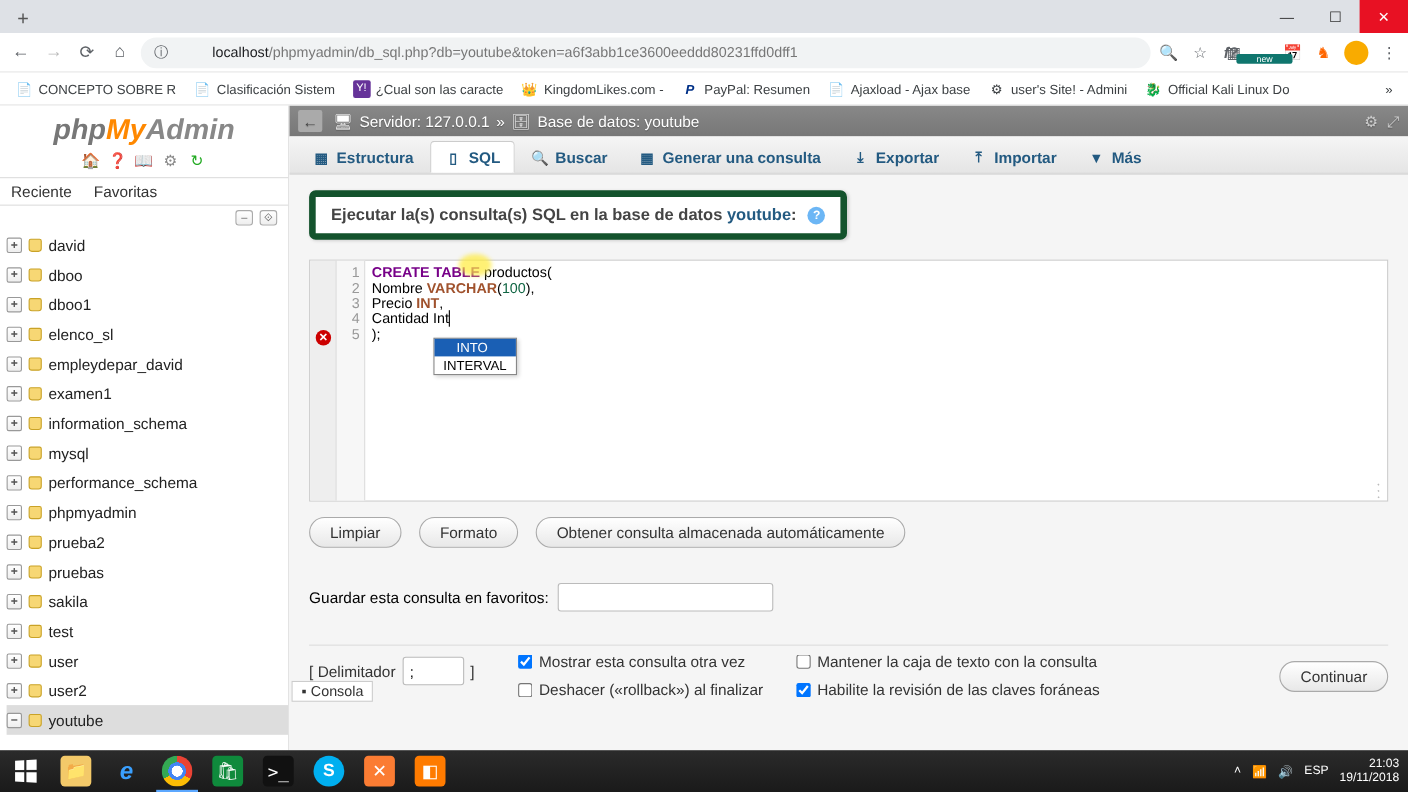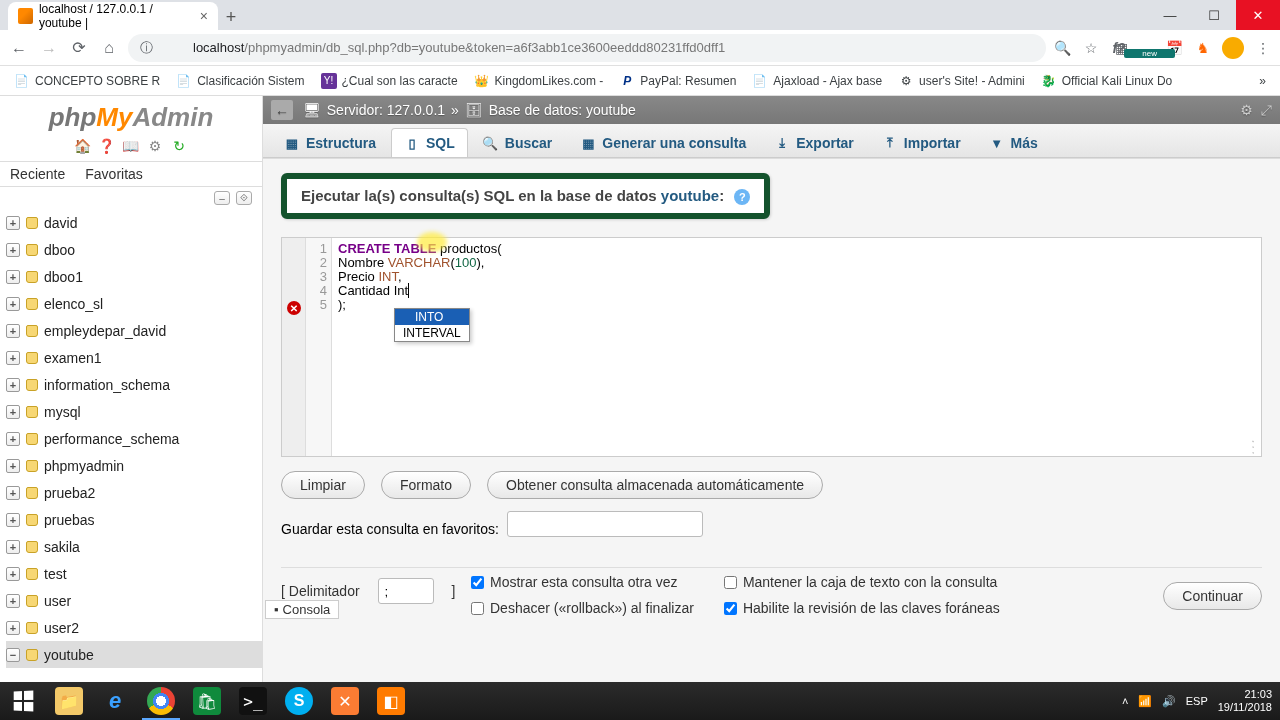--- a/index.html
+++ b/index.html
@@ -72,41 +72,41 @@
 .help { display:inline-flex; width:16px; height:16px; border-radius:50%; background:#6cb6f5; color:#fff; align-items:center; justify-content:center; font-size:11px; margin-left:6px; vertical-align:middle;}
 
 .editor-wrap { margin-top:18px; background:#fff; border:1px solid #ccc; display:flex; font-family:Consolas,monospace; font-size:13px; height:220px; position:relative;}
 .gutter-err { width:24px; background:#eee; border-right:1px solid #ddd; position:relative;}
 .gutter-err .err { position:absolute; left:5px; top:63px; width:14px; height:14px; border-radius:50%; background:#c00; color:#fff; font-size:10px; font-weight:bold; display:flex; align-items:center; justify-content:center;}
 .gutter-ln { width:26px; background:#f7f7f7; border-right:1px solid #ddd; text-align:right; color:#999; padding:4px 4px 0 0; line-height:14px;}
 .gutter-ln div { height:14px; }
 .code { flex:1; padding:4px 6px; line-height:14px; position:relative;}
 .code .row { height:14px; white-space:pre; }
 .kw { color:#708; font-weight:bold; }
-.kw2 { color:#a0522d; }
+.kw2 { color:#a0522d;font-weight:bold; }
 .num { color:#164; }
 .highl { position:absolute; top:-6px; left:85px; width:30px; height:20px; background:rgba(255,235,59,.7); border-radius:50%; filter:blur(2px);}
 .cursor { border-right:1px solid #000; animation:blink 1s steps(1) infinite; }
 @keyframes blink { 50% { border-color:transparent; } }
 .autocomplete { position:absolute; top:70px; left:62px; border:1px solid #888; background:#fff; font-size:12px; box-shadow:2px 2px 4px rgba(0,0,0,.2); z-index:5;}
 .autocomplete div { padding:1px 8px; }
 .autocomplete .sel { background:#1a5fb4; color:#fff;padding-left:20px; }
 .resize { position:absolute; right:2px; bottom:2px; color:#bbb; font-size:12px; transform:rotate(-45deg);}
 
 .btn-row { margin-top:14px; display:flex; gap:16px; }
 .btn { background:linear-gradient(#fff,#e8e8e8); border:1px solid #aaa; border-radius:14px; padding:5px 18px; font-size:14px; color:#333; cursor:pointer; }
 
 .opts { margin-top:16px; font-size:14px; color:#333; display:flex; align-items:center; gap:8px;}
 .opts input[type=checkbox]{ width:14px; height:14px; }
 
-.fav-row { margin-top:12px; font-size:14px; display:flex; align-items:flex-end; gap:8px;}
+.fav-row { margin-top:32px; font-size:14px; display:flex; align-items:center; gap:8px;}
 .fav-row input[type=text]{ width:196px; height:26px; border:1px solid #bbb; border-radius:3px; padding:0 6px;}
 
 .bottom-block { margin-top:30px; border-top:1px solid #ddd; padding-top:10px; font-size:14px; color:#333; position:relative;}
-.delim-row { display:flex; align-items:center; gap:18px; flex-wrap:wrap;}
+.delim-row { display:flex; align-items:center; gap:6px; flex-wrap:wrap;}
 .delim-row input.dl { width:56px; height:26px; border:1px solid #bbb; border-radius:3px; padding:0 6px;}
 .check-grid { position:absolute; left:190px; top:6px; display:grid; grid-template-columns:auto auto; column-gap:30px; row-gap:10px; font-size:14px;}
 .check-grid label { display:flex; align-items:center; gap:6px; white-space:nowrap;}
 .continue { position:absolute; right:0; top:14px; }
 .console-tag { position:absolute; left:-16px; top:32px; background:#fff; border:1px solid #ccc; padding:1px 8px; font-size:13px; display:flex; align-items:center; gap:4px;}
 
 
 .taskbar { position:absolute; left:0; right:0; bottom:0; height:38px; background:linear-gradient(#2b2b2b,#1a1a1a); display:flex; align-items:center; }
 .taskbar .start { width:46px; height:38px; display:flex; align-items:center; justify-content:center;}
 .taskbar .start .win { width:20px; height:20px; display:grid; grid-template-columns:1fr 1fr; grid-template-rows:1fr 1fr; gap:2px; transform:perspective(40px) rotateY(-12deg);}
@@ -114,25 +114,20 @@
 .tb-icon { width:46px; height:38px; display:flex; align-items:center; justify-content:center; font-size:20px; position:relative;}
 .tb-icon .ico-box { width:28px; height:28px; border-radius:4px; display:flex; align-items:center; justify-content:center; font-size:16px; color:#fff;}
 .active-ind { position:absolute; bottom:0; left:4px; right:4px; height:2px; background:#5ca8ff;}
 .tray { margin-left:auto; display:flex; align-items:center; color:#fff; font-size:11px; gap:10px; padding-right:8px;}
 .tray .col { text-align:right; line-height:13px;}
 </style>
 </head>
 <body>
 
 <div class="tab-strip">
-  <div class="tab">
-    <div class="favicon"></div>
-    <span>localhost / 127.0.0.1 / youtube |</span>
-    <span class="close">×</span>
-  </div>
   <div class="new-tab">+</div>
 </div>
 <div class="win-controls">
   <div class="win-btn">—</div>
   <div class="win-btn">☐</div>
   <div class="win-btn red">✕</div>
 </div>
 
 <div class="addr-bar">
   <div class="nav-icon">←</div>

